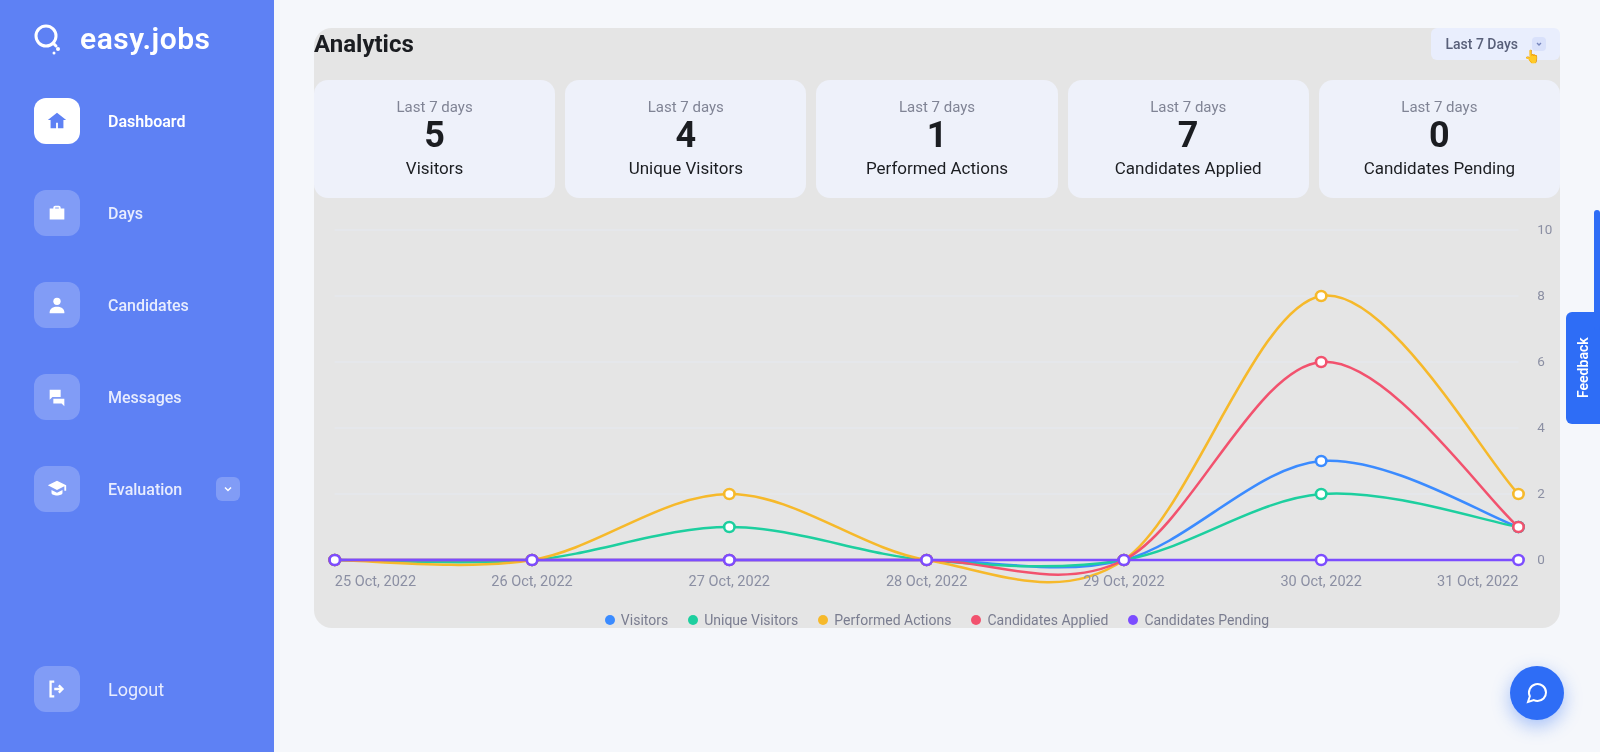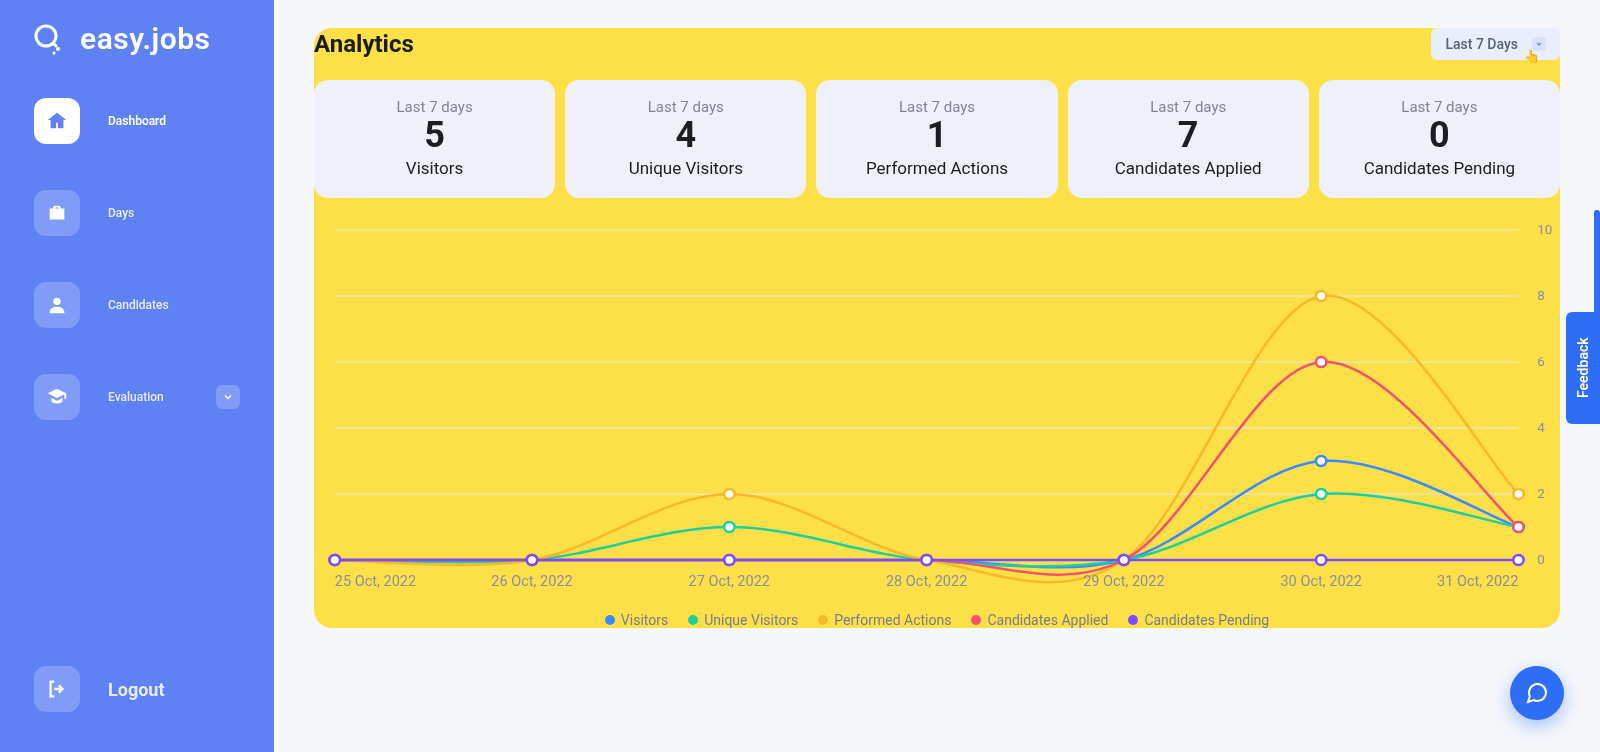--- a/index.html
+++ b/index.html
@@ -45,21 +45,21 @@
     width: 46px; height: 46px;
     border-radius: 12px;
     display: flex; align-items: center; justify-content: center;
     background: rgba(255,255,255,.22);
     flex-shrink: 0;
   }
   .nav-item.active .icon-slot { background: #fff; color: #5e81f4; }
   .nav-item.active .label { color: #fff; font-weight: 600; }
   .nav-item .icon-slot svg { width: 22px; height: 22px; }
   .nav-item .label {
-    font-size: 12px;
+    font-size: 16px;
     color: rgba(255,255,255,.85);
     font-weight: 500;
   }
   .nav-item .chev {
     margin-left: auto;
     width: 24px; height: 24px;
     border-radius: 6px;
     background: rgba(255,255,255,.22);
     display: flex; align-items: center; justify-content: center;
   }
@@ -71,33 +71,33 @@
     gap: 28px;
     padding: 0 14px;
     cursor: pointer;
   }
   .logout .icon-slot {
     width: 46px; height: 46px;
     border-radius: 12px;
     display: flex; align-items: center; justify-content: center;
     background: rgba(255,255,255,.22);
   }
-  .logout .label { font-size: 18px; color: rgba(255,255,255,.85); font-weight: 700; }
+  .logout .label { font-size: 18px; color: rgba(255,255,255,.85); font-weight: 400; }
 
   
   .main {
     position: absolute;
     left: 274px; top: 0;
     right: 0; height: 752px;
     padding: 28px 40px 0 40px;
     overflow: hidden;
   }
 
   .analytics-card {
-    background: #fde047;
+    background: #e5e5e5;
     border-radius: 18px;
   }
 
   .card-head {
     display: flex; align-items: center; justify-content: space-between;
     margin-bottom: 20px;
   }
   .card-title { font-size: 24px; font-weight: 700; color: #1b1d21; }
 
   .range-select {
@@ -234,20 +234,28 @@
   <div class="nav-item">
     <span class="icon-slot">
       <svg viewBox="0 0 24 24" fill="#fff">
           <circle cx="12" cy="8" r="4"></circle>
           <path d="M4 20c0-4 4-6 8-6s8 2 8 6v1H4v-1z"></path>
         </svg>
     </span>
     <span class="label">Candidates</span>
   </div>
 
+  <div class="nav-item">
+    <span class="icon-slot">
+      <svg viewBox="0 0 24 24" fill="#fff">
+          <path d="M4 4h12v8H7l-3 3V4zm4 10h12v8l-3-3H8v-5z"></path>
+        </svg>
+    </span>
+    <span class="label">Messages</span>
+  </div>
 
 
   <div class="nav-item">
     <span class="icon-slot">
       <svg viewBox="0 0 24 24" fill="#fff">
           <path d="M12 3 2 8l10 5 8-4v5h2V8L12 3zM6 13v3c0 2 3 3 6 3s6-1 6-3v-3l-6 3-6-3z"></path>
         </svg>
     </span>
     <span class="label">Evaluation</span>
     <span class="chev">

